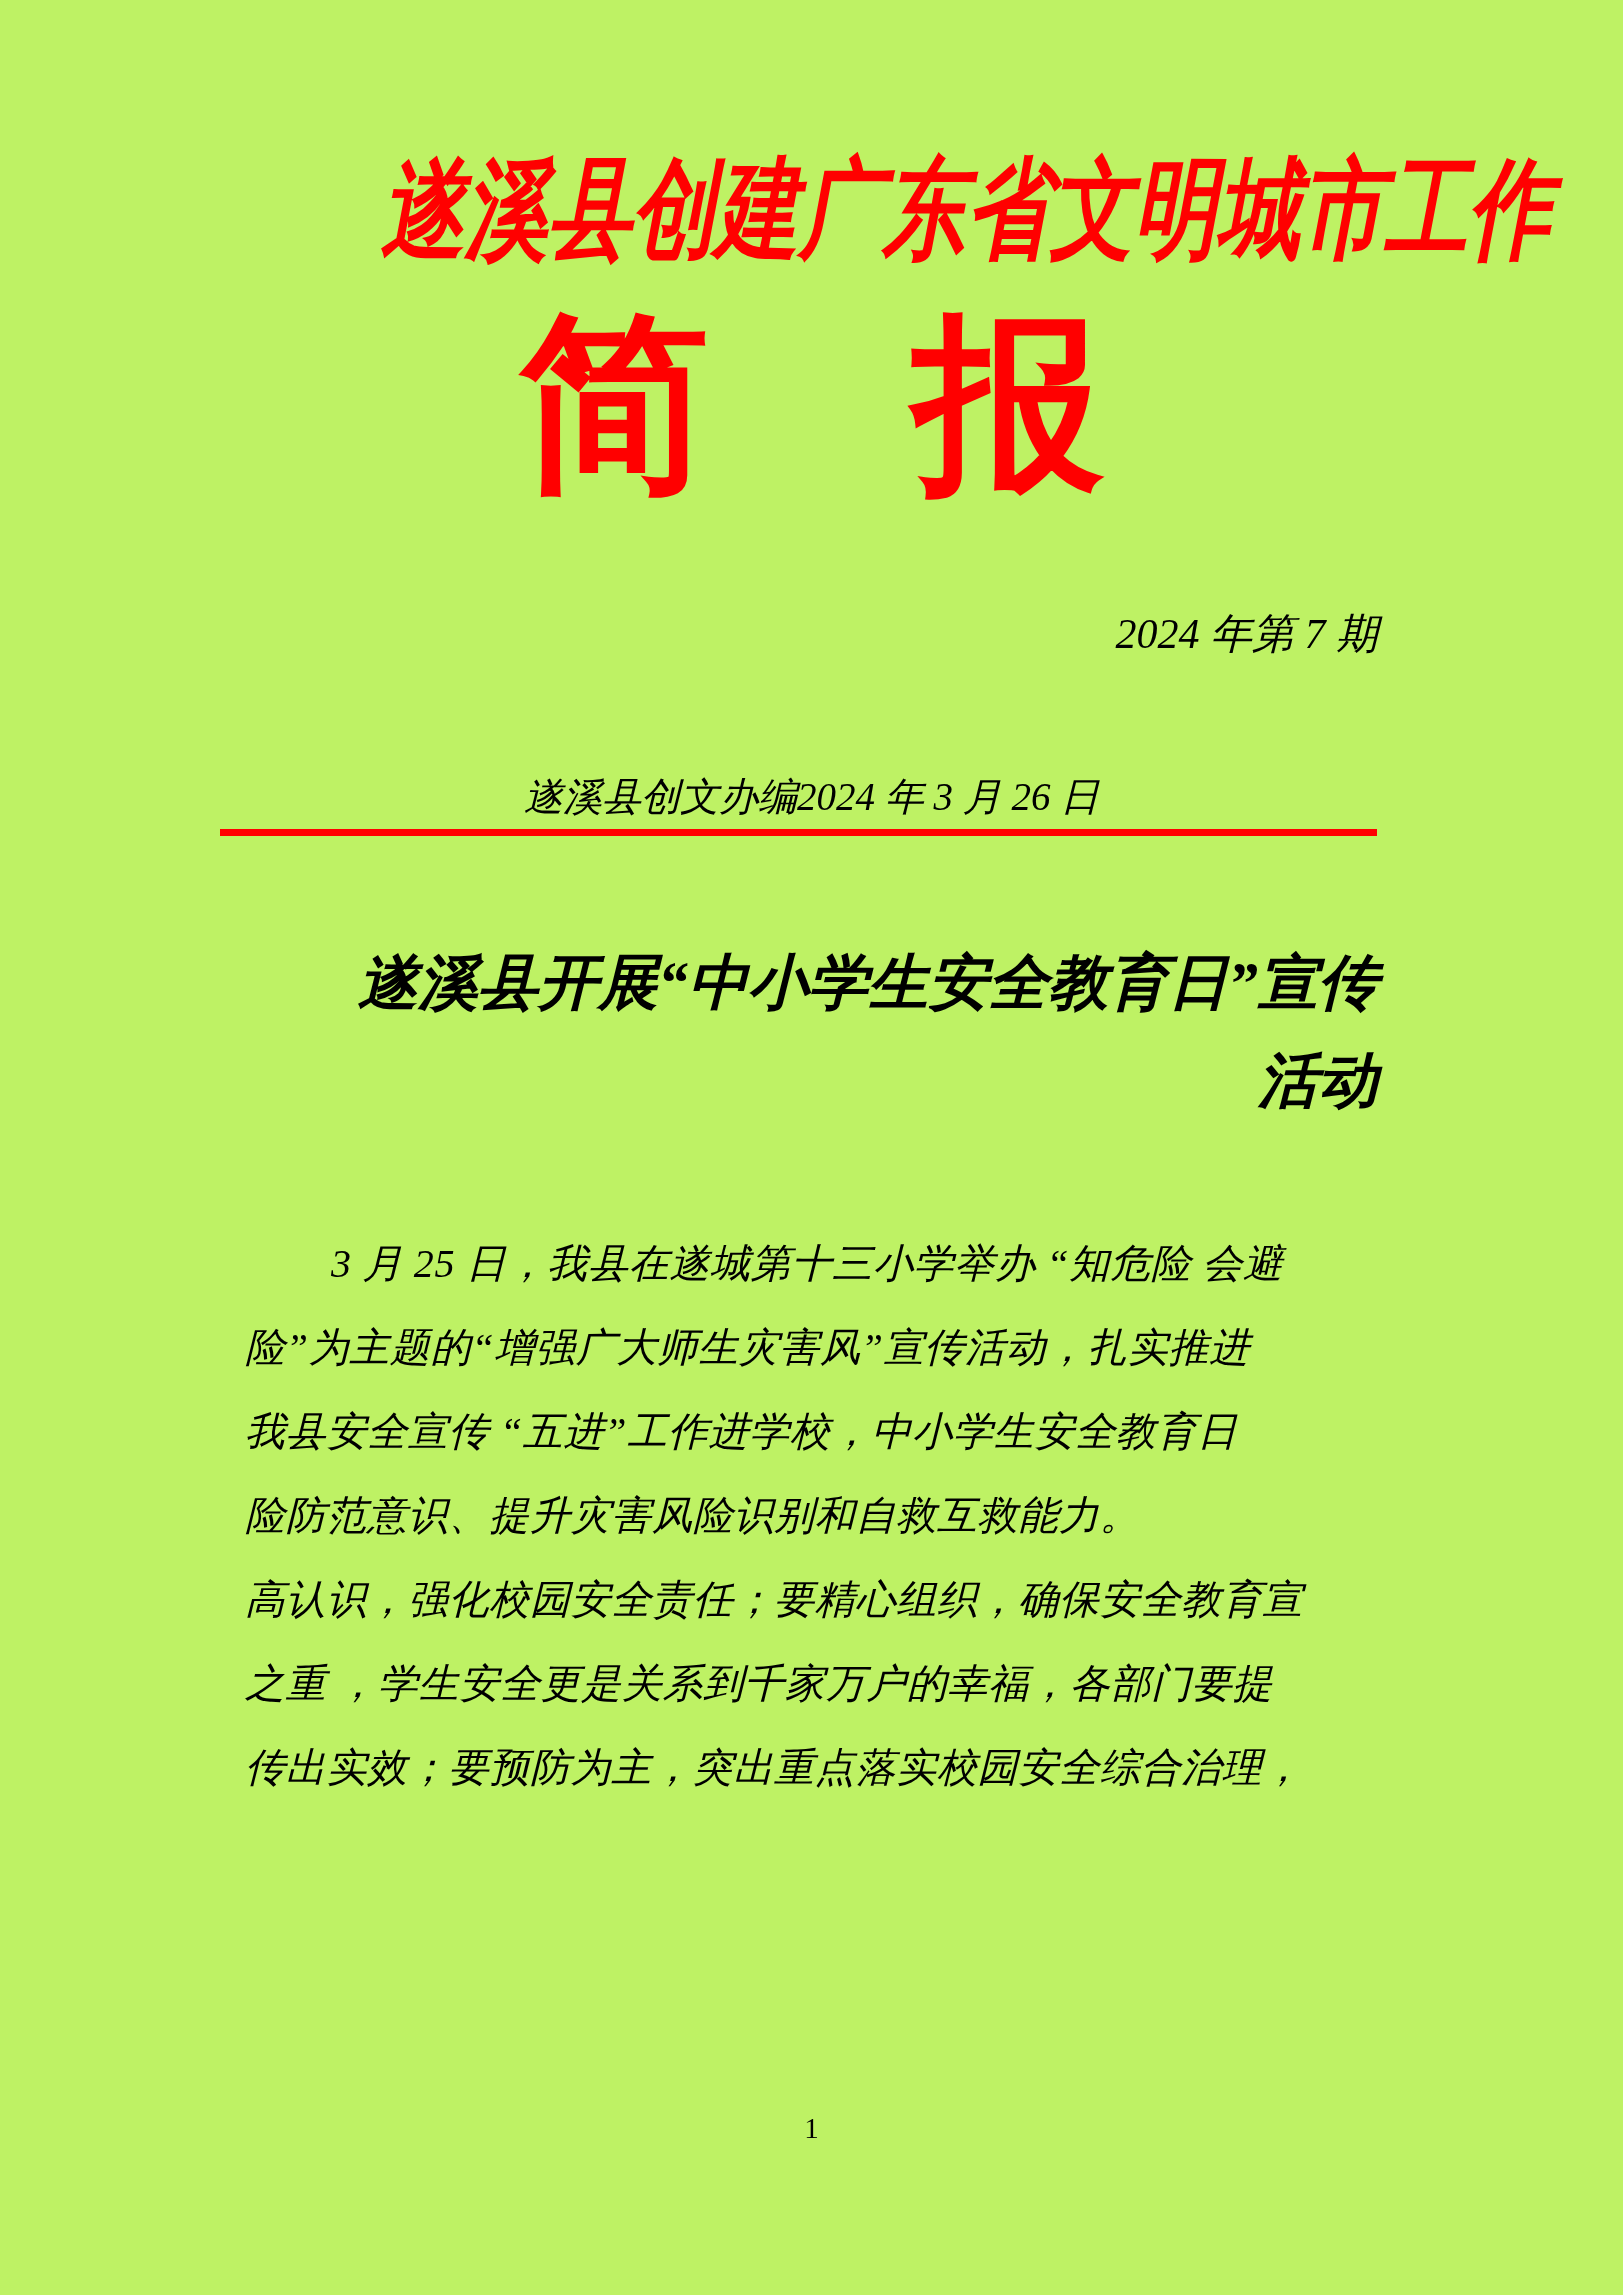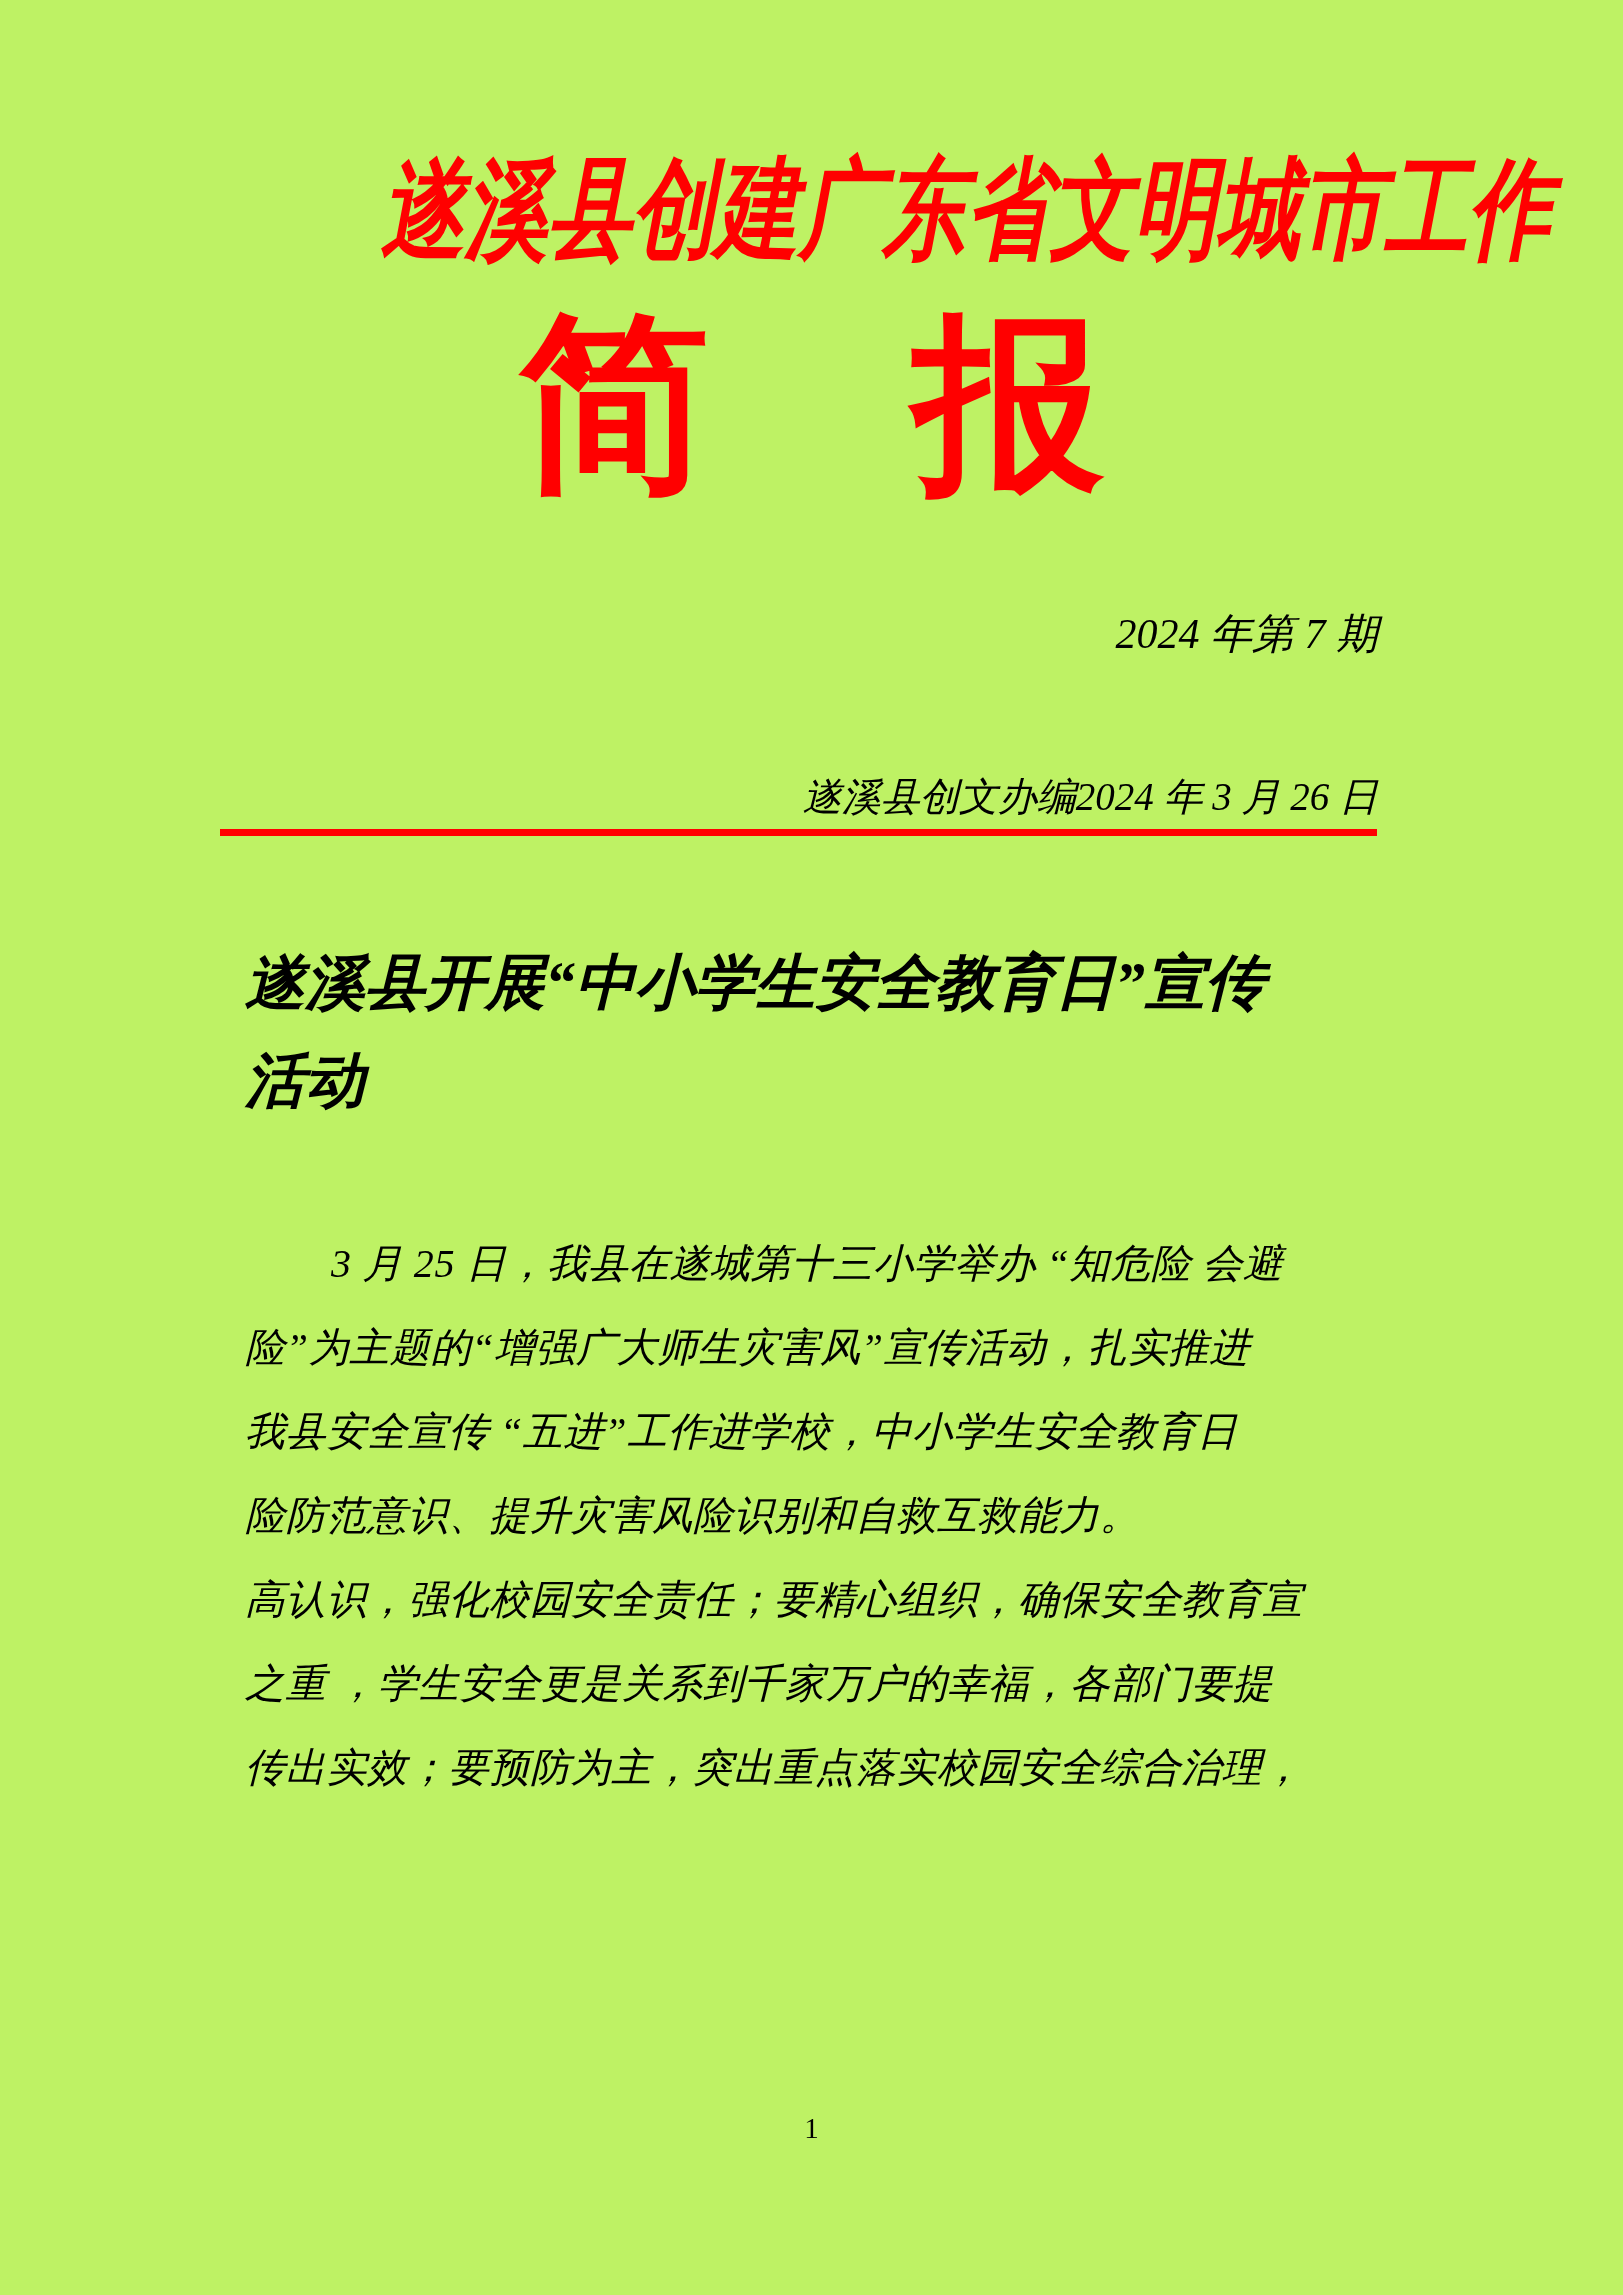--- a/index.html
+++ b/index.html
@@ -41,37 +41,37 @@
   .issue-line{
     margin-top:108px;
     text-align:right;
     font-size:42px;
     line-height:1.2;
     font-style:italic;
   }
   .meta-row{
     margin-top:115px;
     display:flex;
-    justify-content:flex-end;
+    justify-content:center;
     align-items:flex-end;
     font-size:39px;
     line-height:1.2;
     font-style:italic;
   }
   .red-rule{
     margin-top:7.9px;
     margin-left:-25px;
     width:1157px;
     height:7.2px;
     background:#ff0000;
   }
   
   .article-title{
     margin-top:98px;
-    text-align:left;
+    text-align:right;
     font-size:60px;
     line-height:98px;
     font-weight:bold;
     font-style:italic;
   }
   .body-text{
     margin-top:92px;
     font-size:40px;
     line-height:84px;
     font-style:italic;

